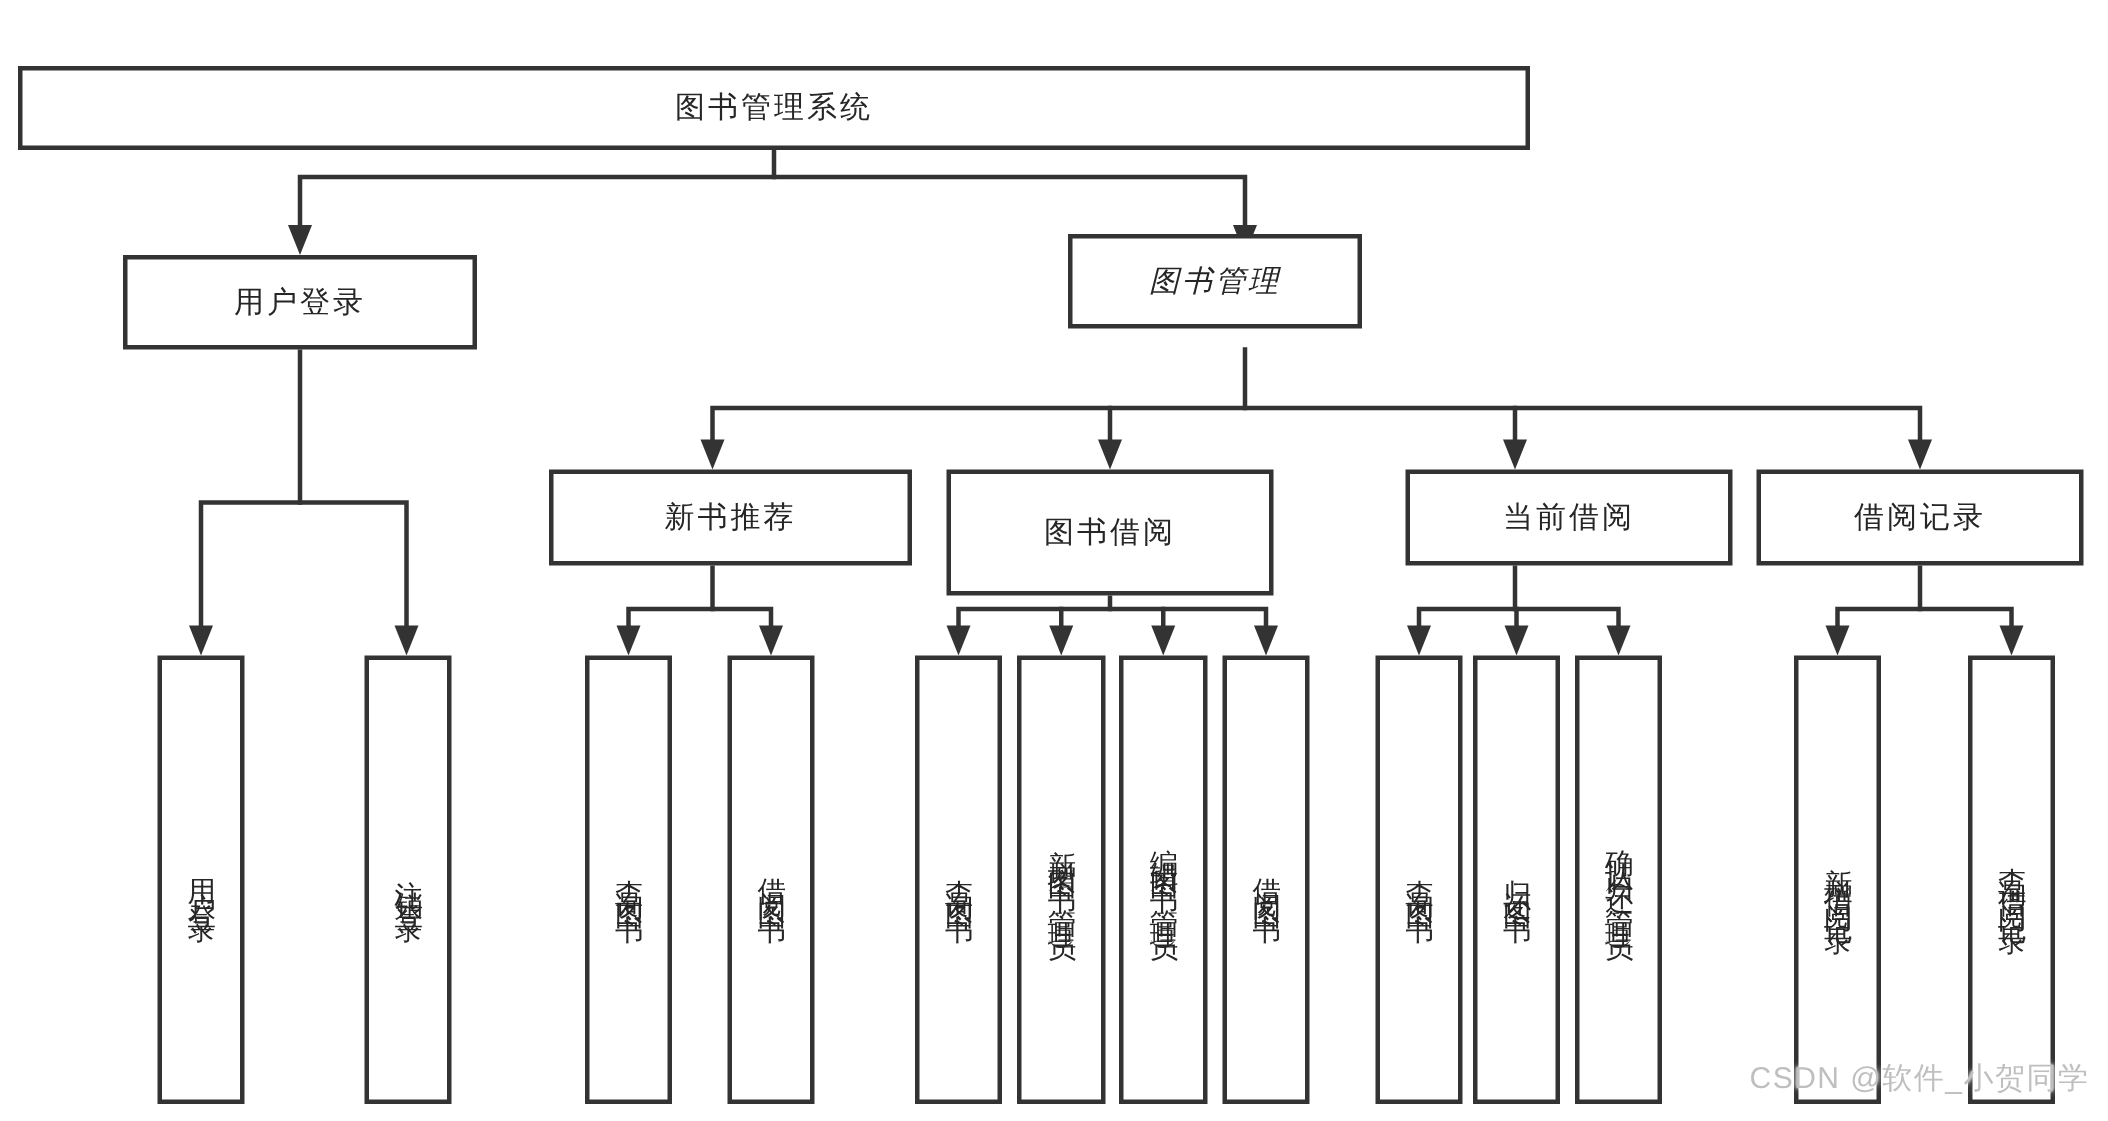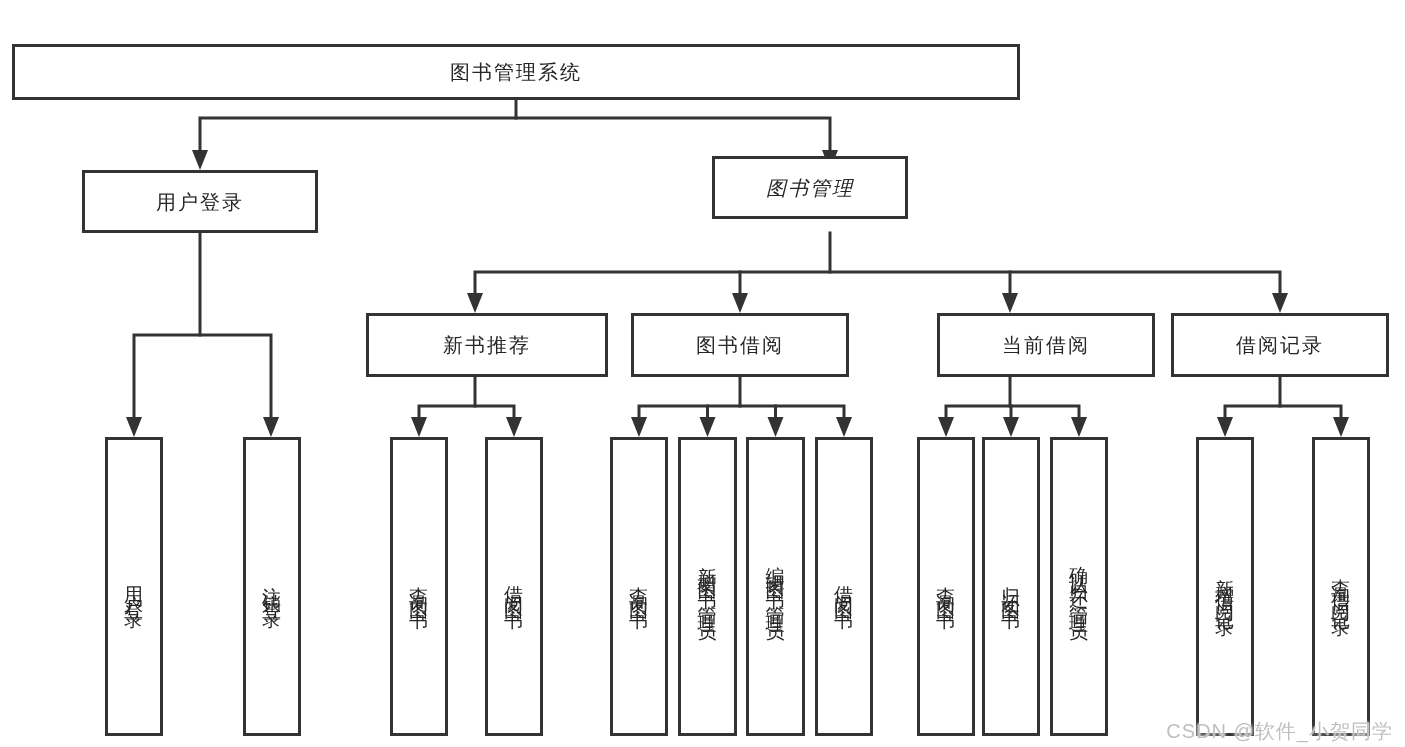--- a/index.html
+++ b/index.html
@@ -41,21 +41,21 @@
     height: 299px;
     width: 58px;
     writing-mode: vertical-lr;
     font-size: 19px;
     letter-spacing: 8px;
     line-height: 1;
   }
   .watermark {
     position: absolute;
     right: 12px;
-    bottom: 2px;
+    bottom: 15px;
     font-size: 20px;
     color: #bfbfbf;
     letter-spacing: 1px;
     text-shadow: 0 0 2px #ffffff, 0 0 4px #ffffff;
     white-space: nowrap;
   }
 </style>
 </head>
 <body>
 
@@ -105,21 +105,21 @@
       <polygon points="1333,417 1349,417 1341,437"></polygon>
     </g>
   </svg>
 
   <div class="box hbox" style="left:12px; top:12px; width:1008px; height:56px;margin-top:32px;">图书管理系统</div>
 
   <div class="box hbox" style="left:82px; top:170px; width:236px; height:63px;">用户登录</div>
   <div class="box hbox" style="left:712px; top:156px; width:196px; height:63px;font-style:italic;">图书管理</div>
 
   <div class="box hbox" style="left:366px; top:313px; width:242px; height:64px;">新书推荐</div>
-  <div class="box hbox" style="left:631px; top:313px; width:218px; height:64px;">图书借阅</div>
+  <div class="box hbox" style="left:631px; top:313px; width:218px; height:84px;">图书借阅</div>
   <div class="box hbox" style="left:901px; top:313px; width:218px; height:64px;margin-left:36px;">当前借阅</div>
   <div class="box hbox" style="left:1171px; top:313px; width:218px; height:64px;">借阅记录</div>
 
   <div class="box vbox" style="left:105px;">用户登录</div>
   <div class="box vbox" style="left:243px;">注销登录</div>
 
   <div class="box vbox" style="left:390px;">查询图书</div>
   <div class="box vbox" style="left:485px;">借阅图书</div>
 
   <div class="box vbox" style="left:610px;">查询图书</div>

